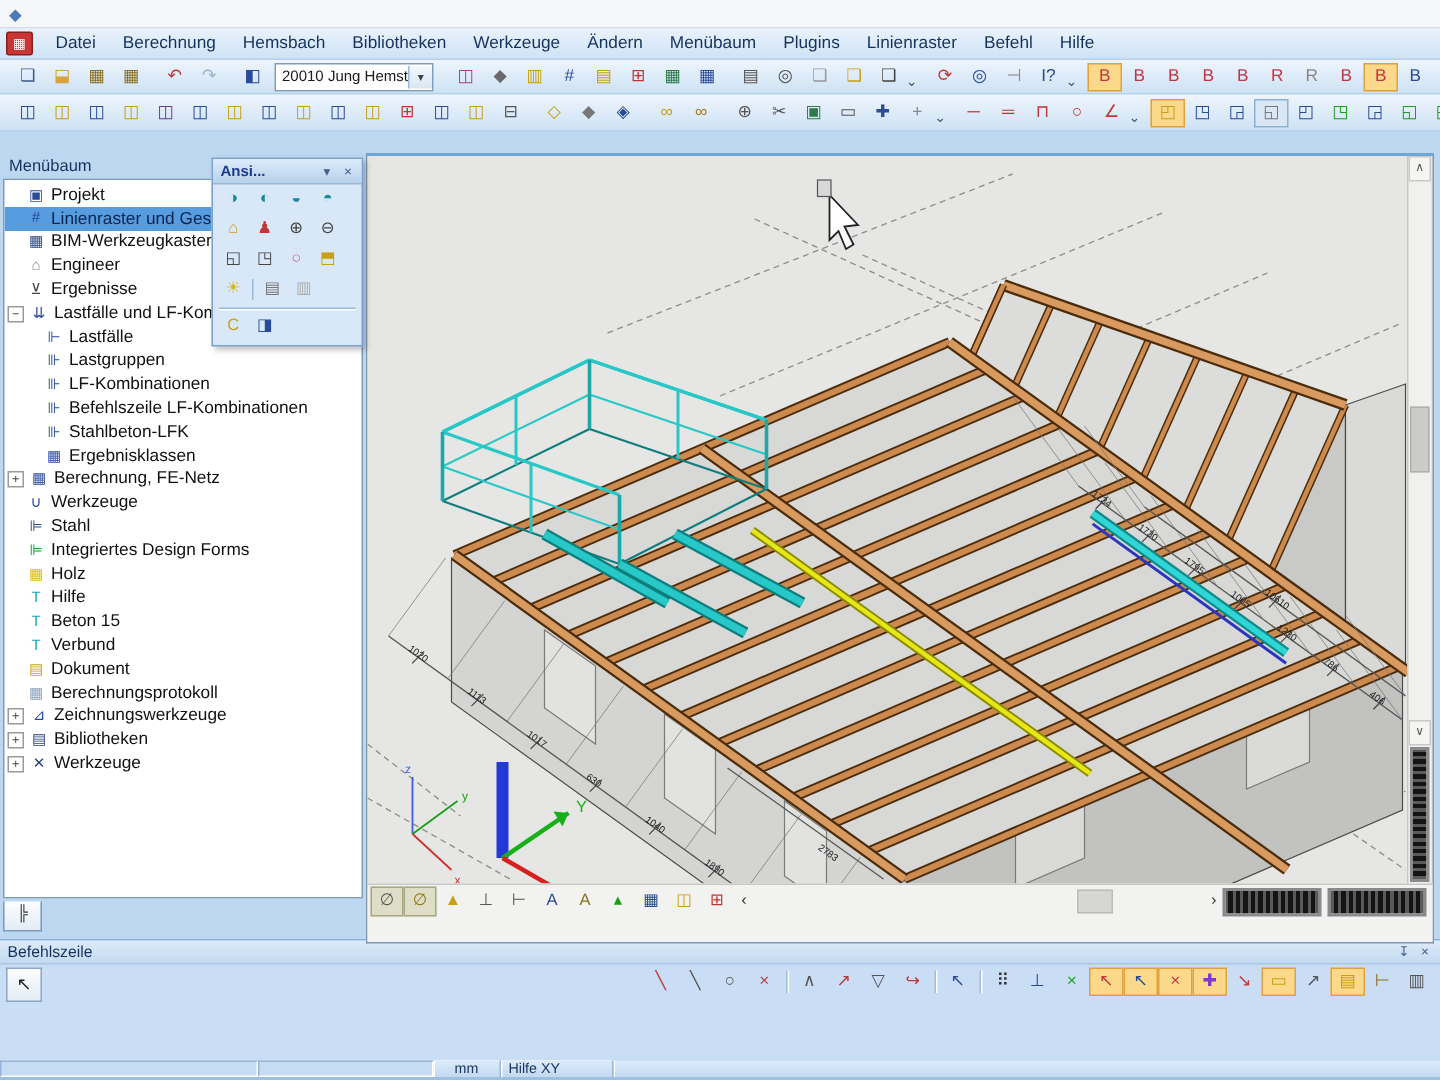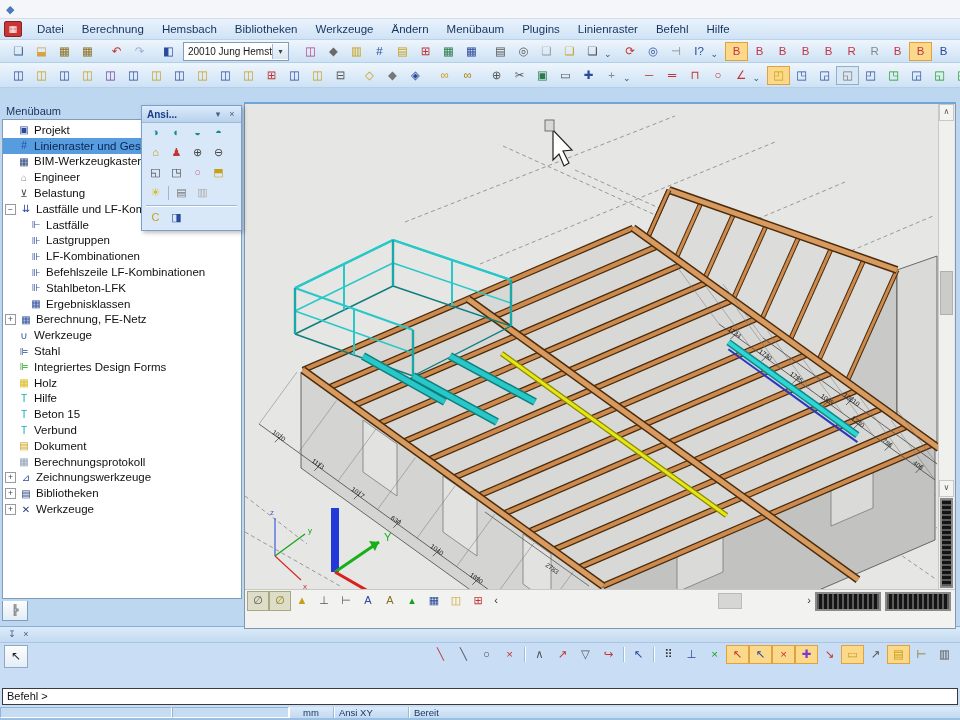--- a/index.html
+++ b/index.html
@@ -276,21 +276,21 @@
 
         <div class="trow" style="padding-left: 0px;">
           <span class="exp"></span>
           <span class="tico" style="color: rgb(138, 138, 138);">⌂</span>
           <span class="tlabel">Engineer</span>
         </div>
 
         <div class="trow" style="padding-left: 0px;">
           <span class="exp"></span>
           <span class="tico" style="color: rgb(68, 68, 68);">⊻</span>
-          <span class="tlabel">Belastung</span>
+          <span class="tlabel">Ergebnisse</span>
         </div>
 
         <div class="trow" style="padding-left: 0px;">
           <span class="exp">−</span>
           <span class="tico" style="color: rgb(42, 74, 154);">⇊</span>
           <span class="tlabel">Lastfälle und LF-Kombinat</span>
         </div>
 
         <div class="trow" style="padding-left: 12px;">
           <span class="exp"></span>
@@ -663,20 +663,21 @@
     <div class="palhr"></div>
     <div class="palrow" style="padding-bottom:3px;">
         <span class="pic"><span style="color: rgb(200, 160, 24);">C</span></span>
         <span class="pic"><span style="color: rgb(42, 74, 154);">◨</span></span>
       </div>
   </div>
 </div>
 
 <div class="cmdpanel">
   <div class="cmdhead">
+    <span class="t">Befehlszeile</span>
     <span class="wbtn">↧</span>
     <span class="wbtn">×</span>
   </div>
   <div class="cmdbody">
     <span class="curbtn">↖</span>
     <div class="snaps">
       <div class="grp">
           <span class="ic"><span style="color: rgb(194, 53, 53);">╲</span></span>
           <span class="ic"><span style="color: rgb(85, 85, 85);">╲</span></span>
           <span class="ic"><span style="color: rgb(85, 85, 85);">○</span></span>
@@ -706,25 +707,21 @@
           <span class="ic hl"><span style="color: rgb(122, 58, 208);">✚</span></span>
           <span class="ic"><span style="color: rgb(194, 53, 53);">↘</span></span>
           <span class="ic hl"><span style="color: rgb(200, 160, 24);">▭</span></span>
           <span class="ic"><span style="color: rgb(85, 85, 85);">↗</span></span>
           <span class="ic hl"><span style="color: rgb(200, 160, 24);">▤</span></span>
           <span class="ic"><span style="color: rgb(138, 111, 31);">⊢</span></span>
           <span class="ic"><span style="color: rgb(85, 85, 85);">▥</span></span>
         </div>
     </div>
   </div>
-  <div class="cmdinputrow">
-    <div class="cmdinput">Befehl &gt;</div>
-  </div>
 </div>
 
 <div class="statusbar">
   <span class="cell sunk c0"></span>
   <span class="cell sunk c1"></span>
   <span class="cell c2">mm</span>
-  <span class="cell c3">Ansi XY</span>
-  <span class="cell c4">Bereit</span>
+  <span class="cell c3">Hilfe XY</span>
 </div>
 <div class="bstrip"></div>
 
 </body></html>

